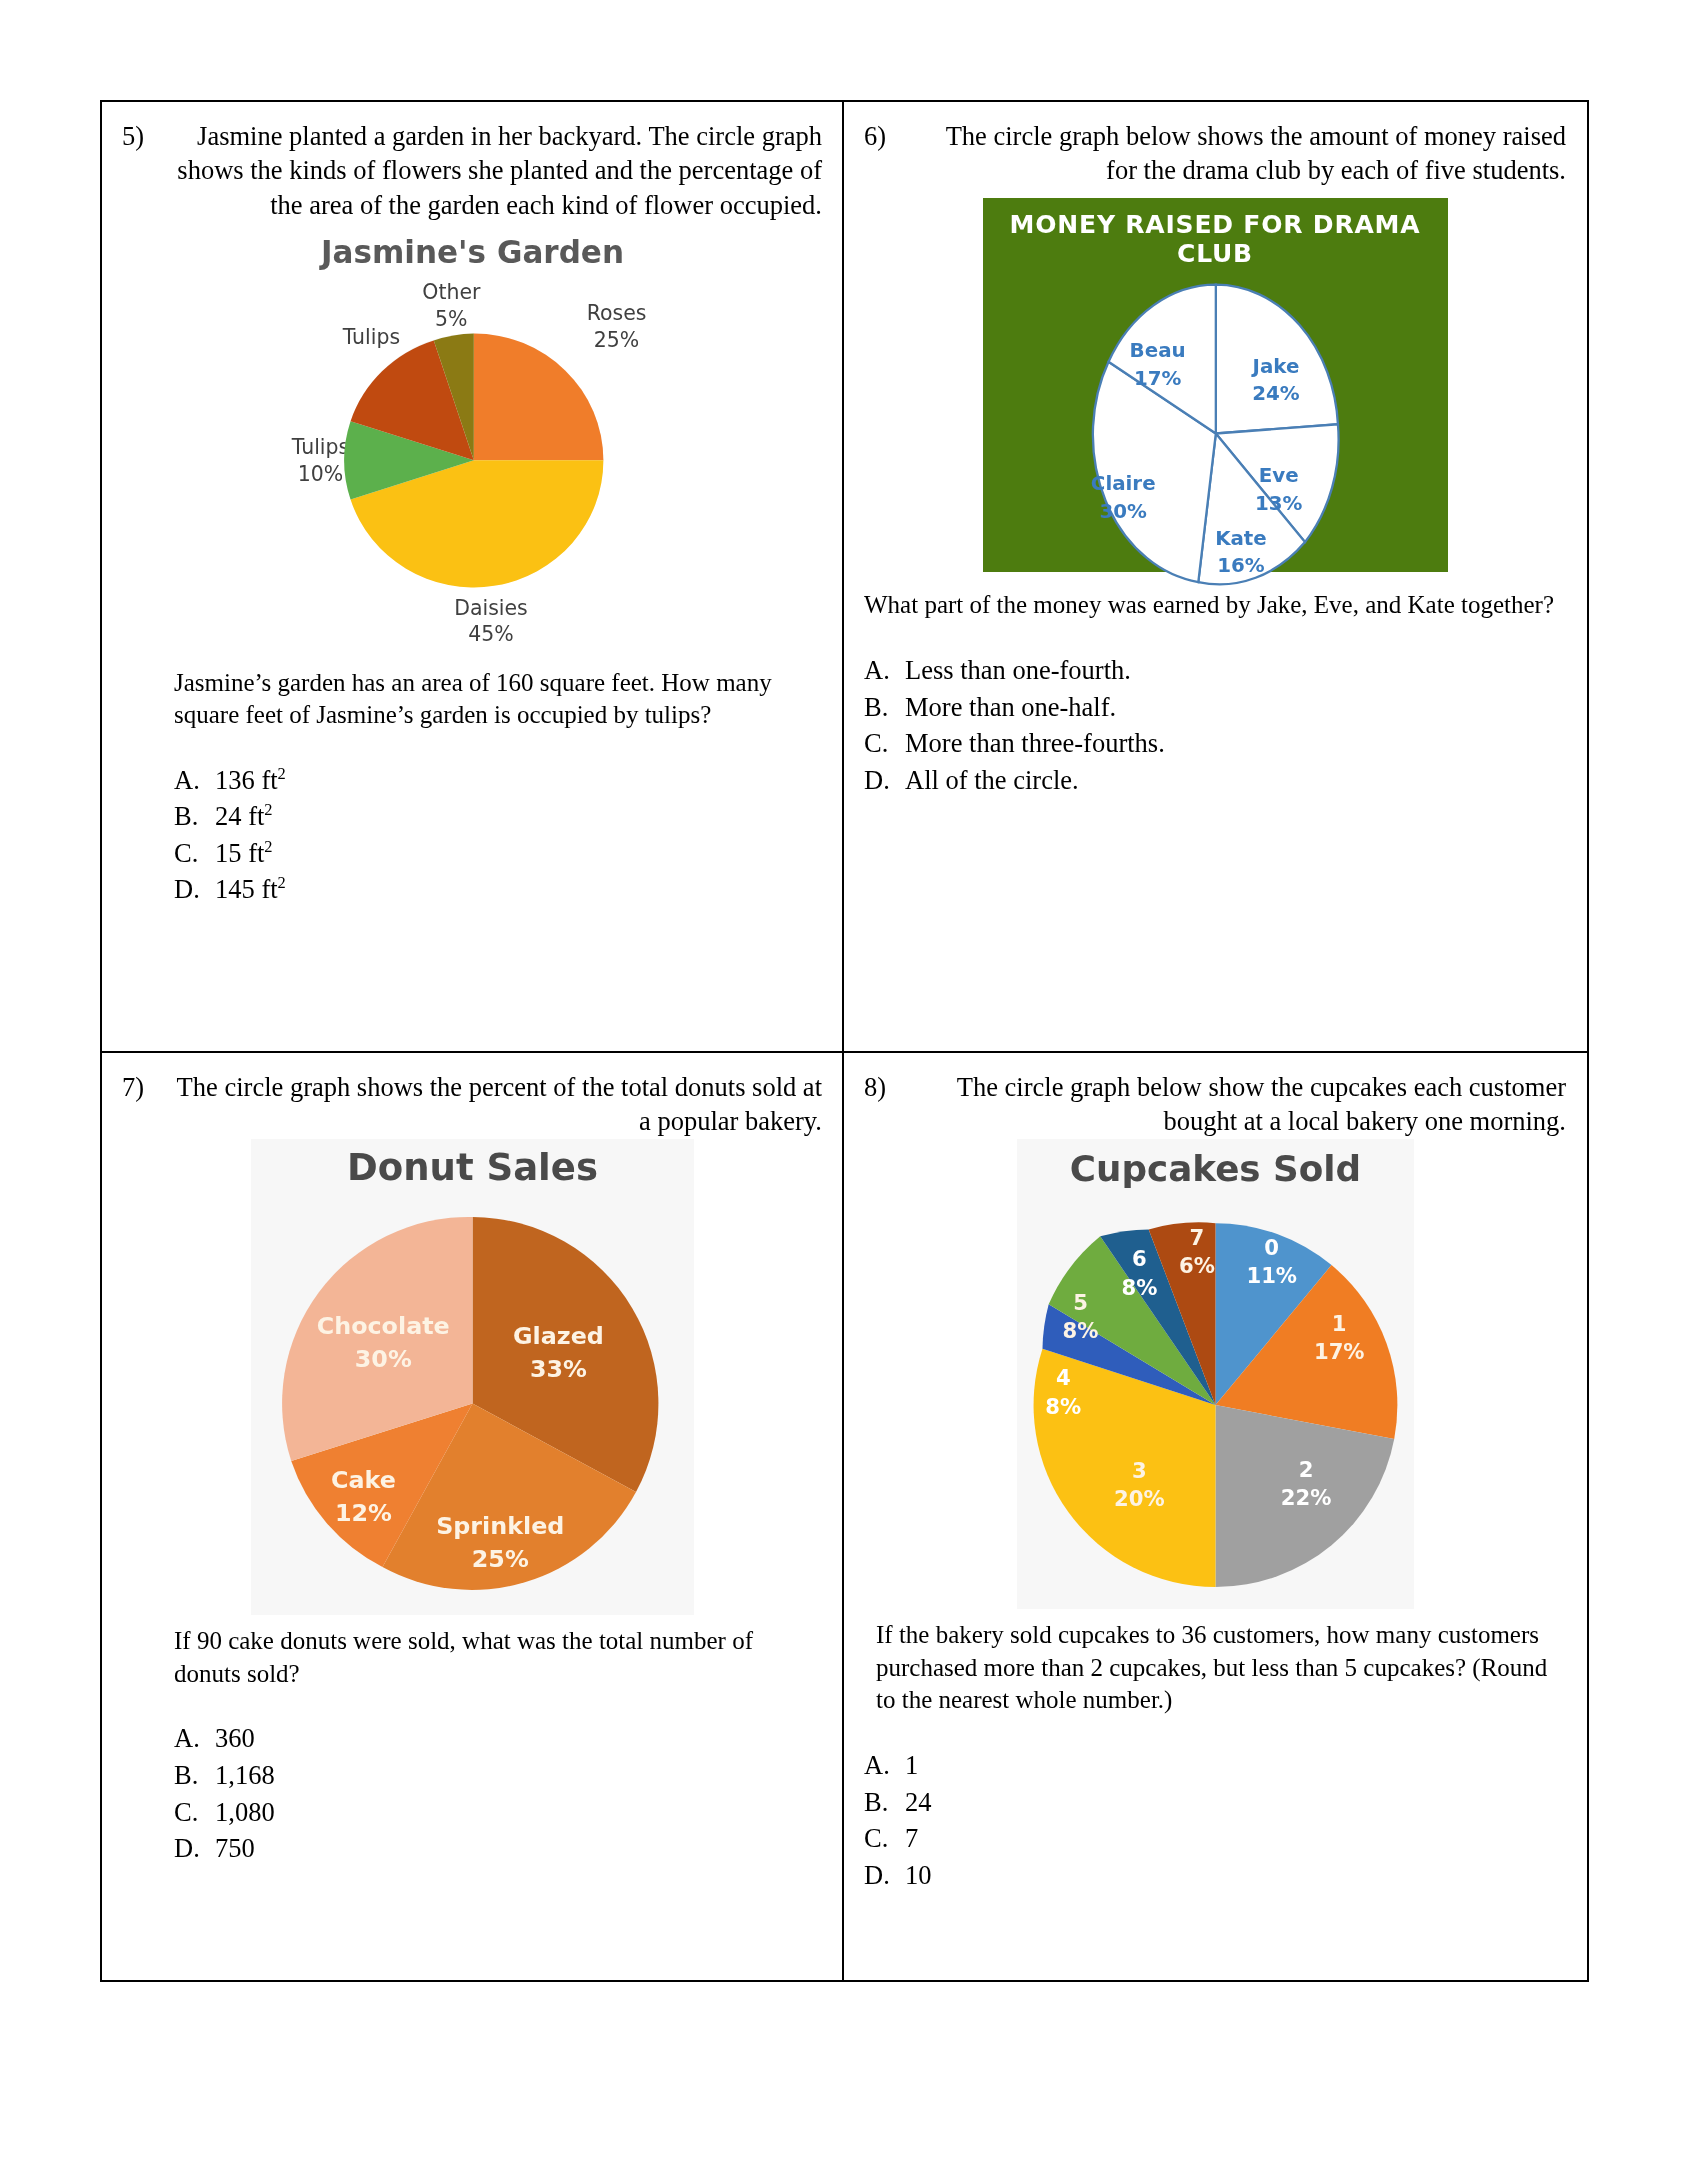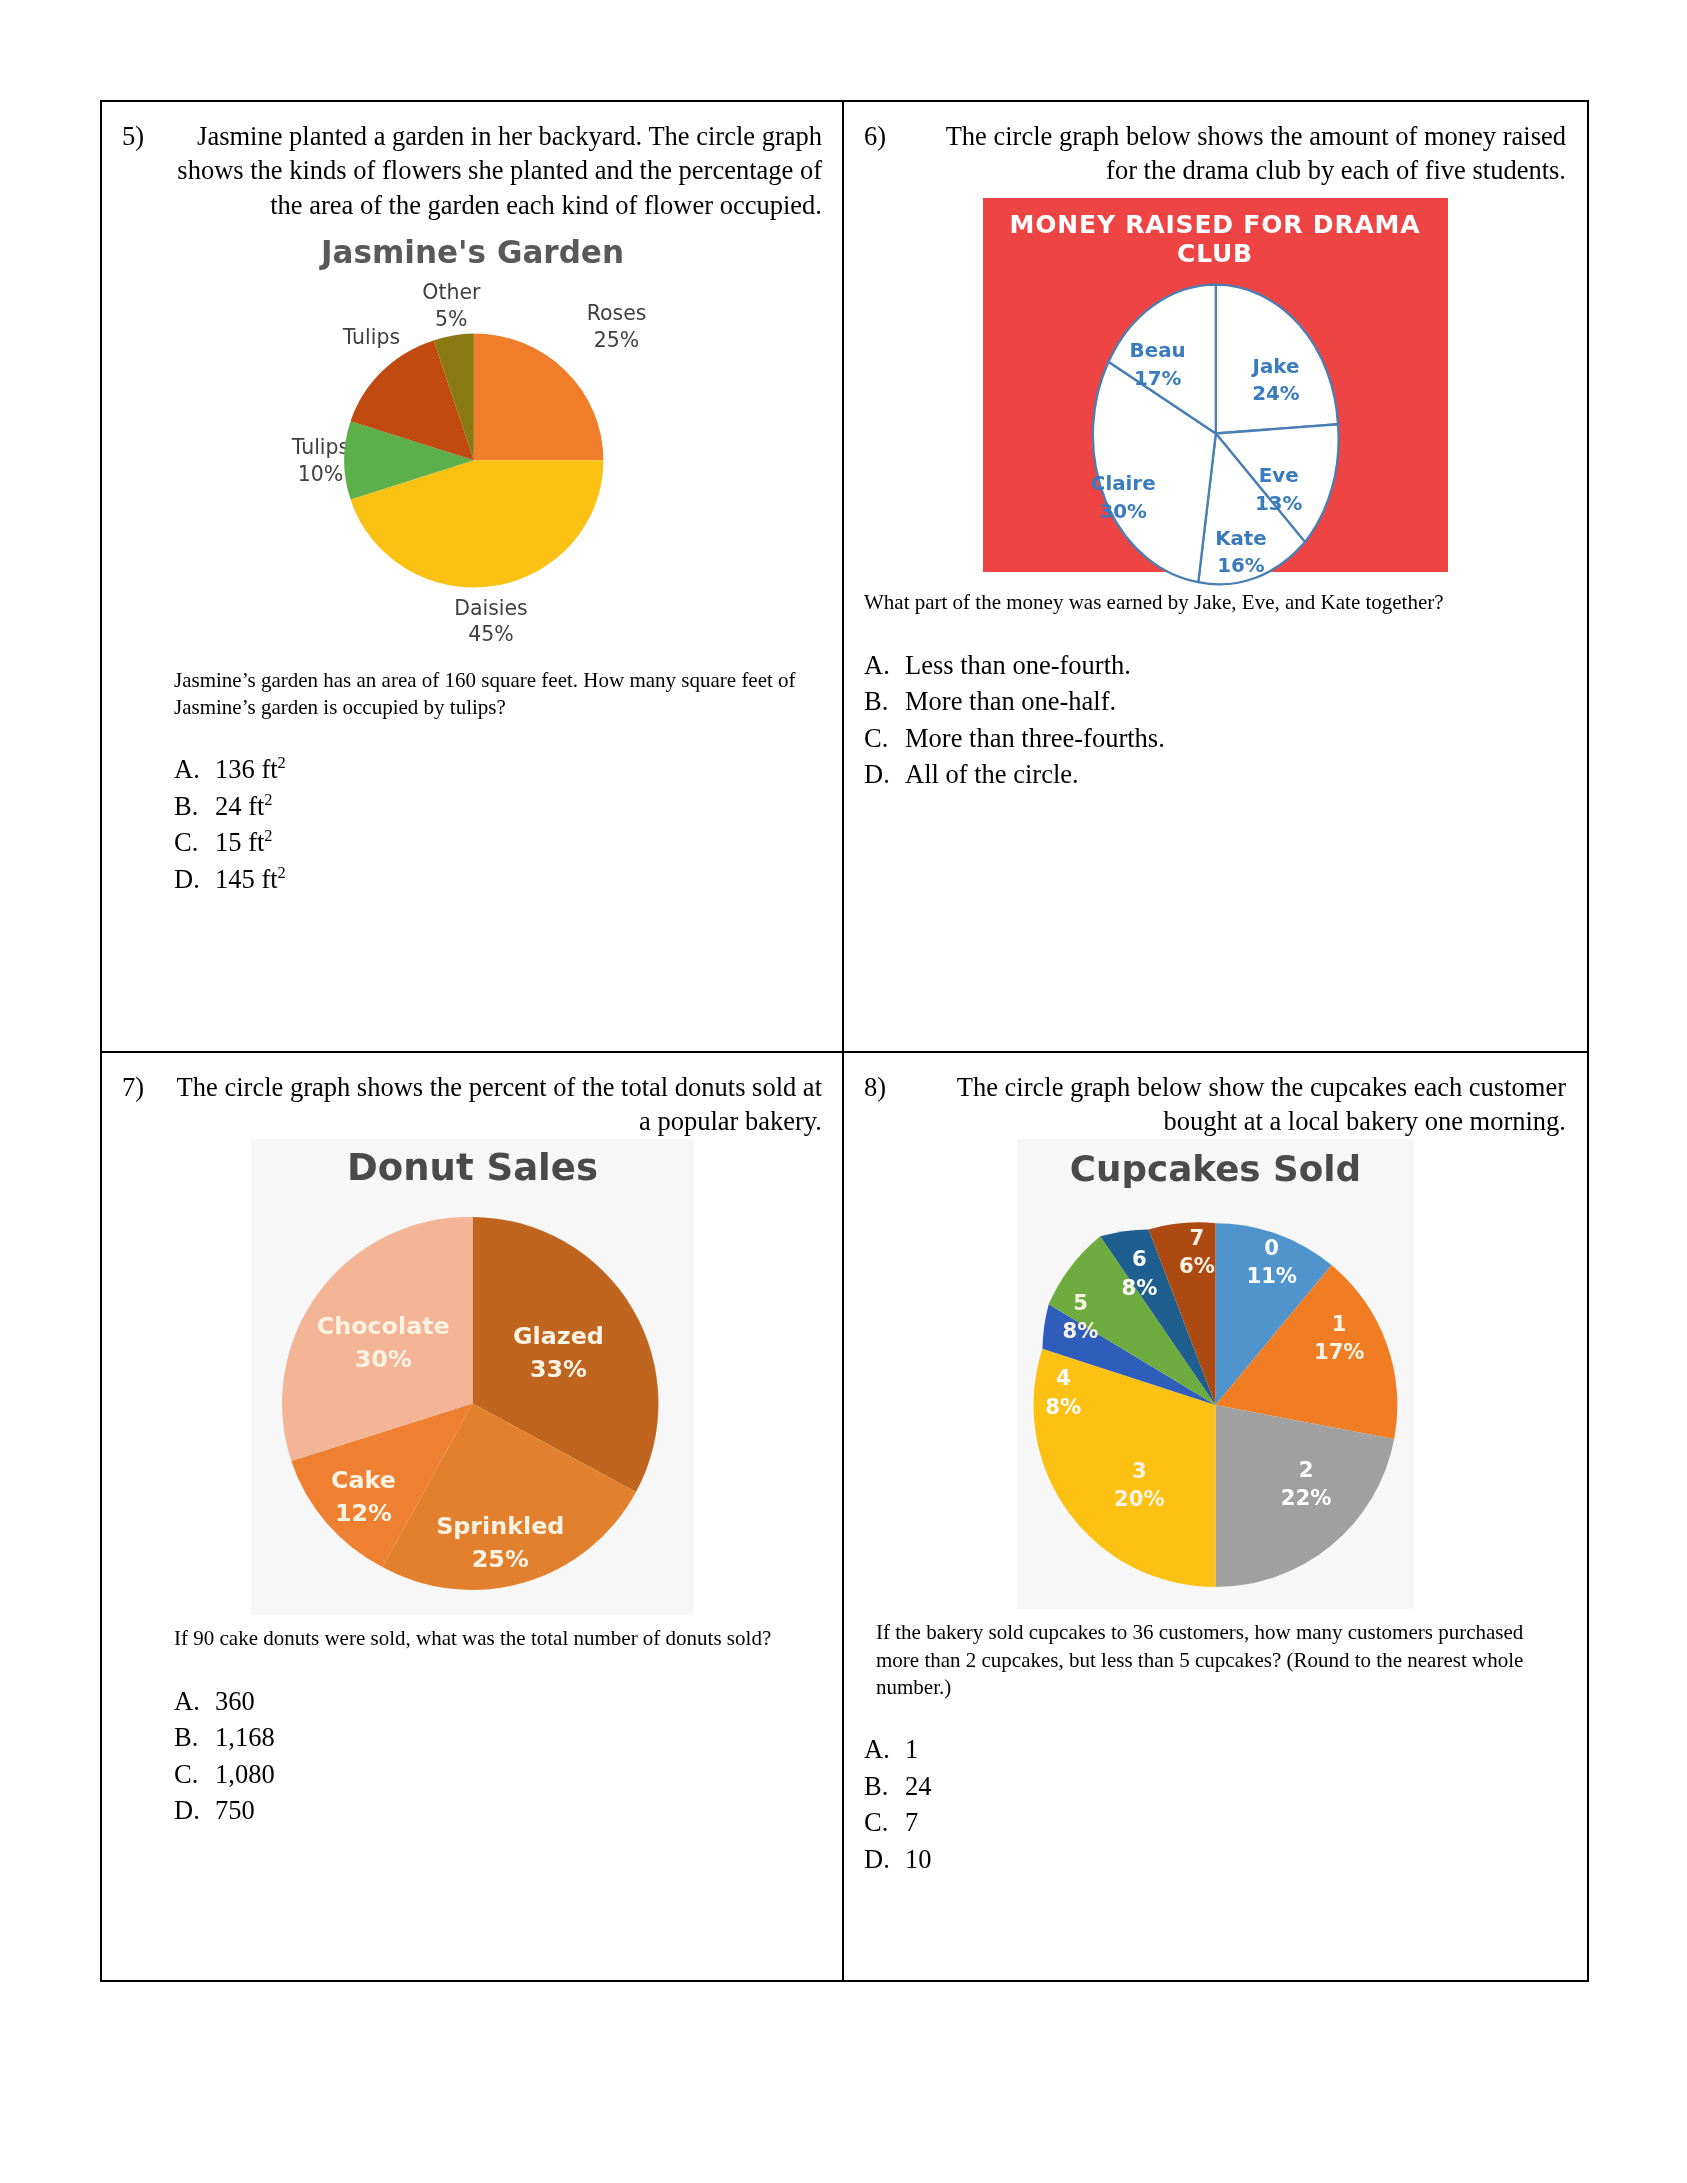--- a/index.html
+++ b/index.html
@@ -9,29 +9,29 @@
          border:2.6px solid #000;box-sizing:border-box;display:flex;flex-direction:column;}
   .row{display:flex;flex:0 0 auto;}
   .row-top{height:949px;}
   .row-bot{height:928px;border-top:2.6px solid #000;}
   .cell{box-sizing:border-box;padding:17px 20px 13.2px 20px;position:relative;}
   .cell-left{width:742px;border-right:2.6px solid #000;}
   .cell-right{width:742px;}
   .qrow{display:flex;align-items:flex-start;}
   .qnum{width:52px;flex:0 0 52px;font-size:26.5px;line-height:1.30;}
   .qtext{flex:1;font-size:26.5px;line-height:1.30;text-align:right;}
-  .body-text{font-size:21px;line-height:1.30;margin:0 0 0 52px;}
+  .body-text{font-size:25px;line-height:1.30;margin:0 0 0 52px;}
   .choices{margin:30px 0 0 52px;font-size:26.5px;line-height:1.38;}
   .choices .ch{display:flex;}
   .choices .lt{width:41px;flex:0 0 41px;}
   sup{font-size:0.62em;vertical-align:super;line-height:0;}
   .chartwrap{display:flex;justify-content:center;}
   .gap-sm{height:10.6px;}
   .gap-md{height:17px;}
-  .c6box{background:#ef4444;width:465px;height:374px;box-sizing:border-box;padding:12px 0 0 0;}
+  .c6box{background:#4d7c0f;width:465px;height:374px;box-sizing:border-box;padding:12px 0 0 0;}
   .c6title{color:#fff;font-family:"DejaVu Sans",sans-serif;font-weight:bold;
            font-size:25px;letter-spacing:0.8px;text-align:center;}
   svg{display:block;}
   .pt{font-family:"DejaVu Sans",sans-serif;}
 </style>
 </head>
 <body>
 
 <div class="page">
   <div class="sheet">

